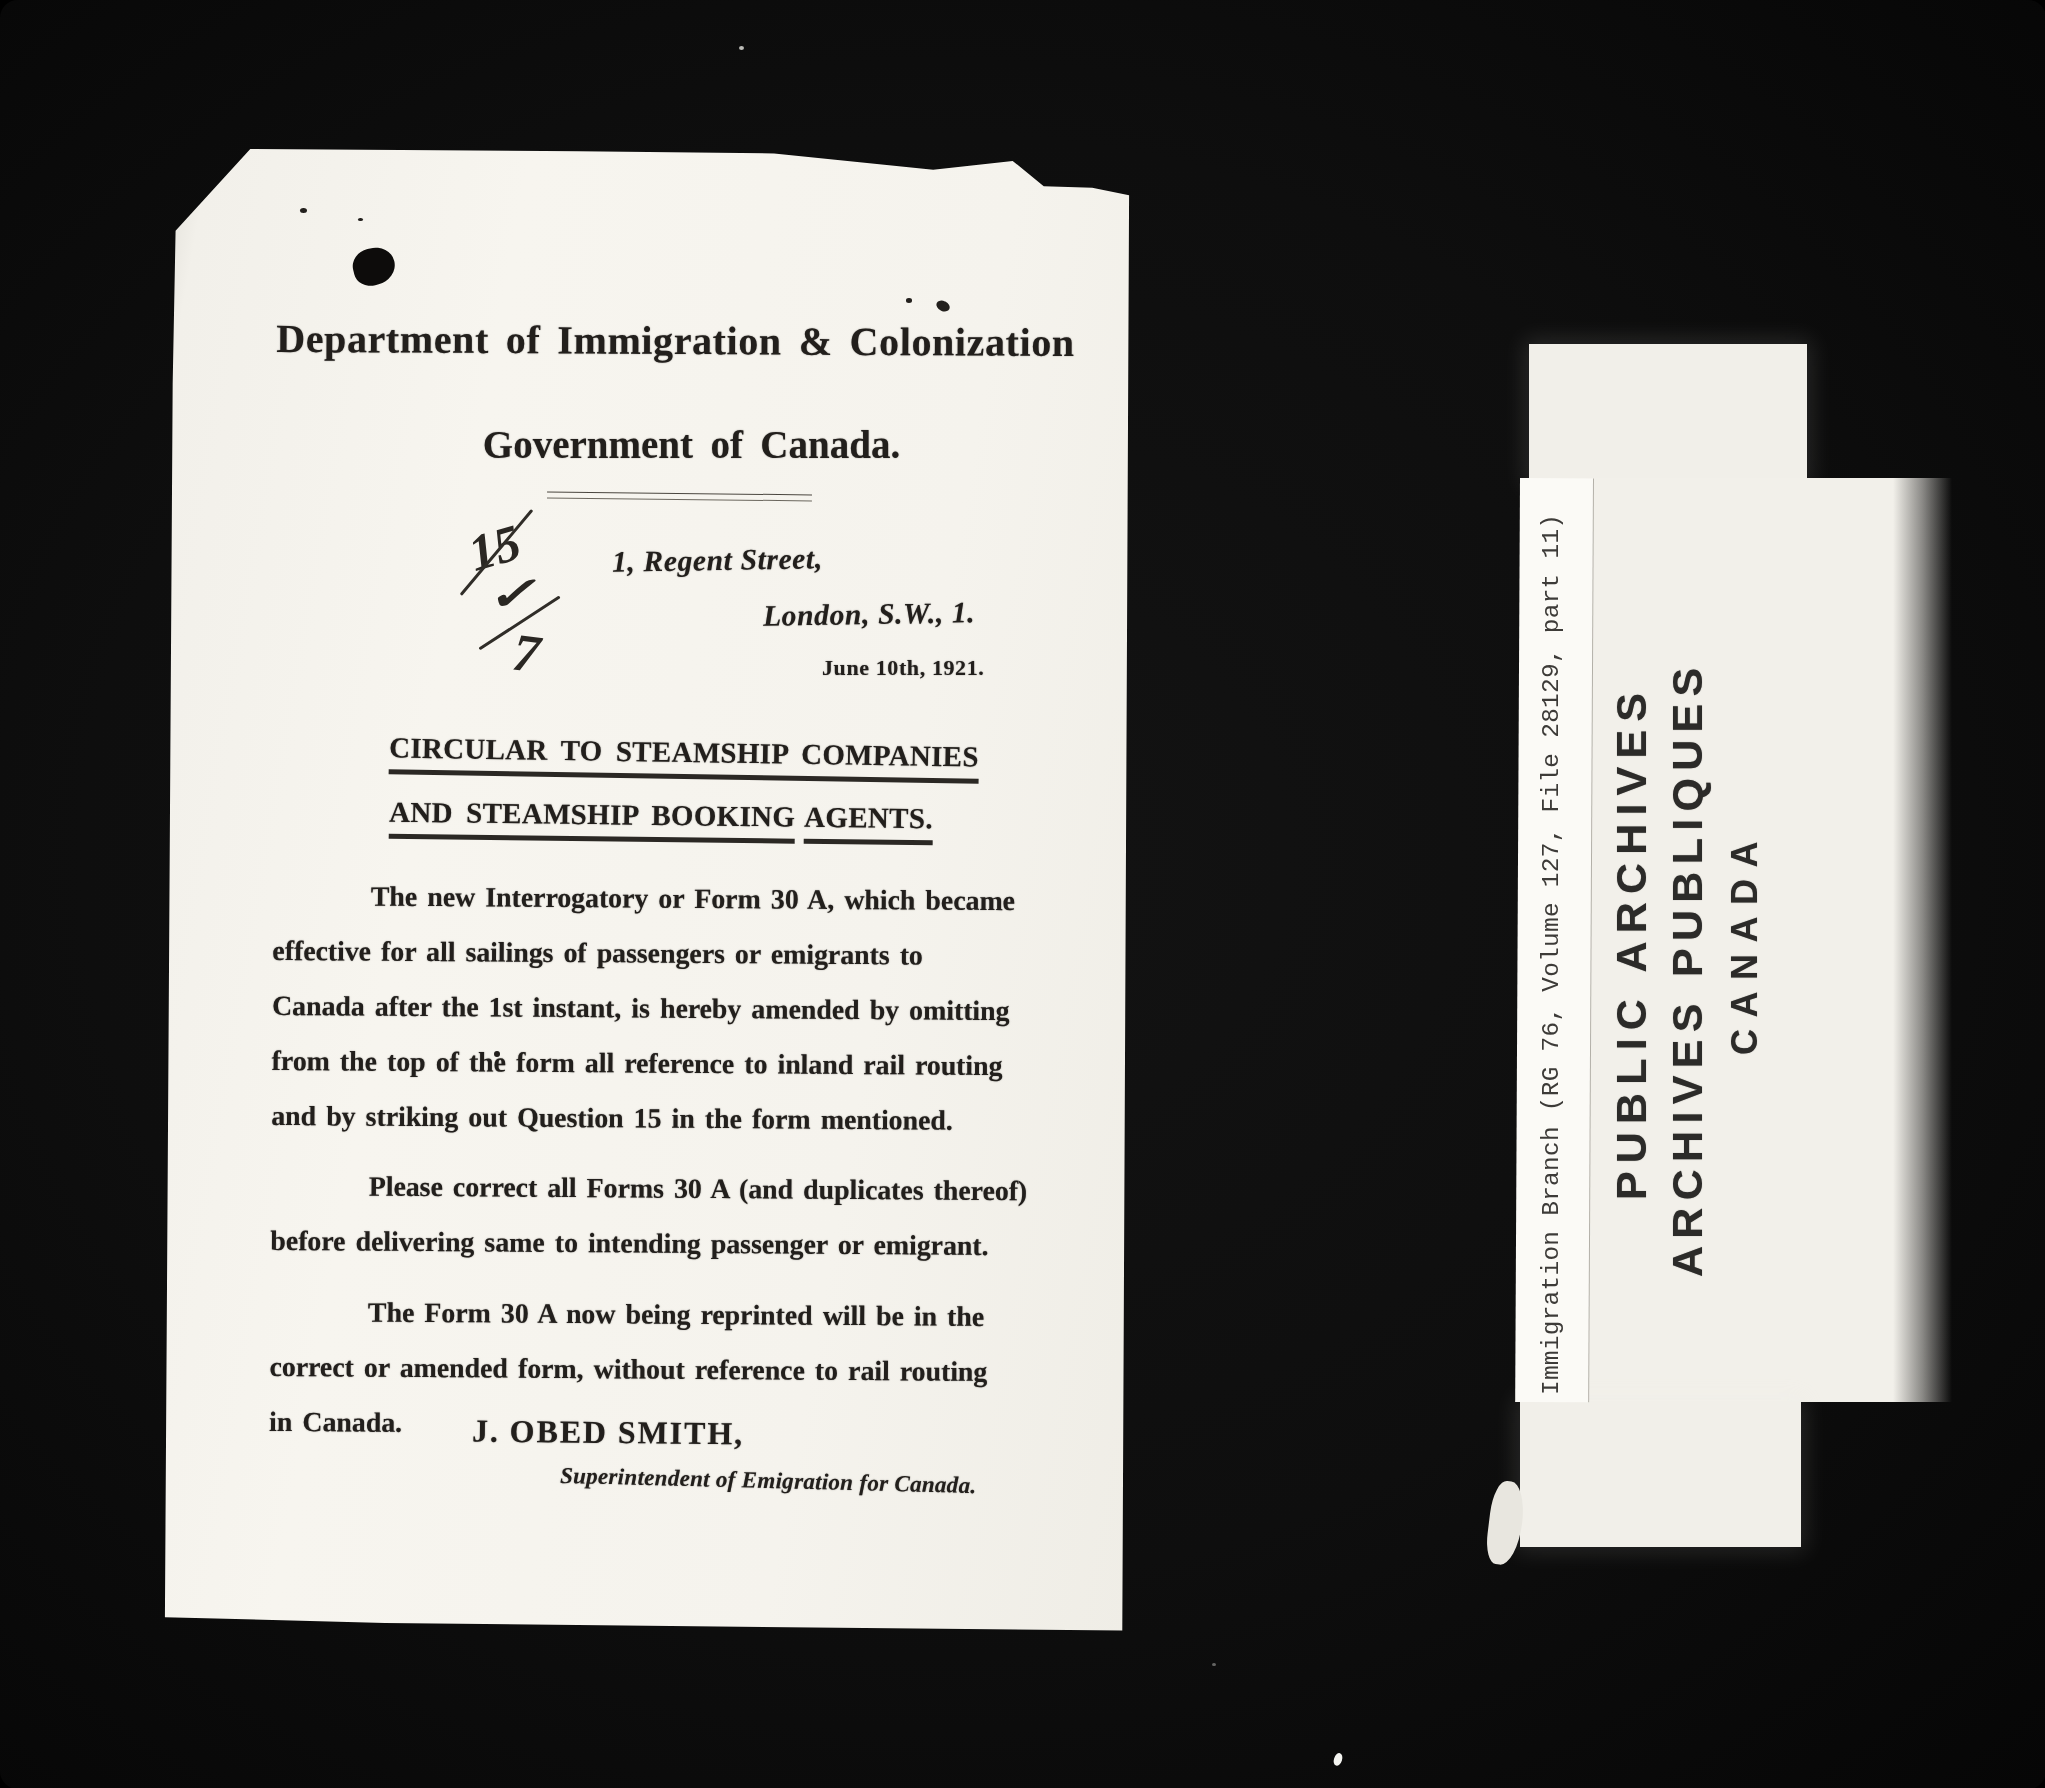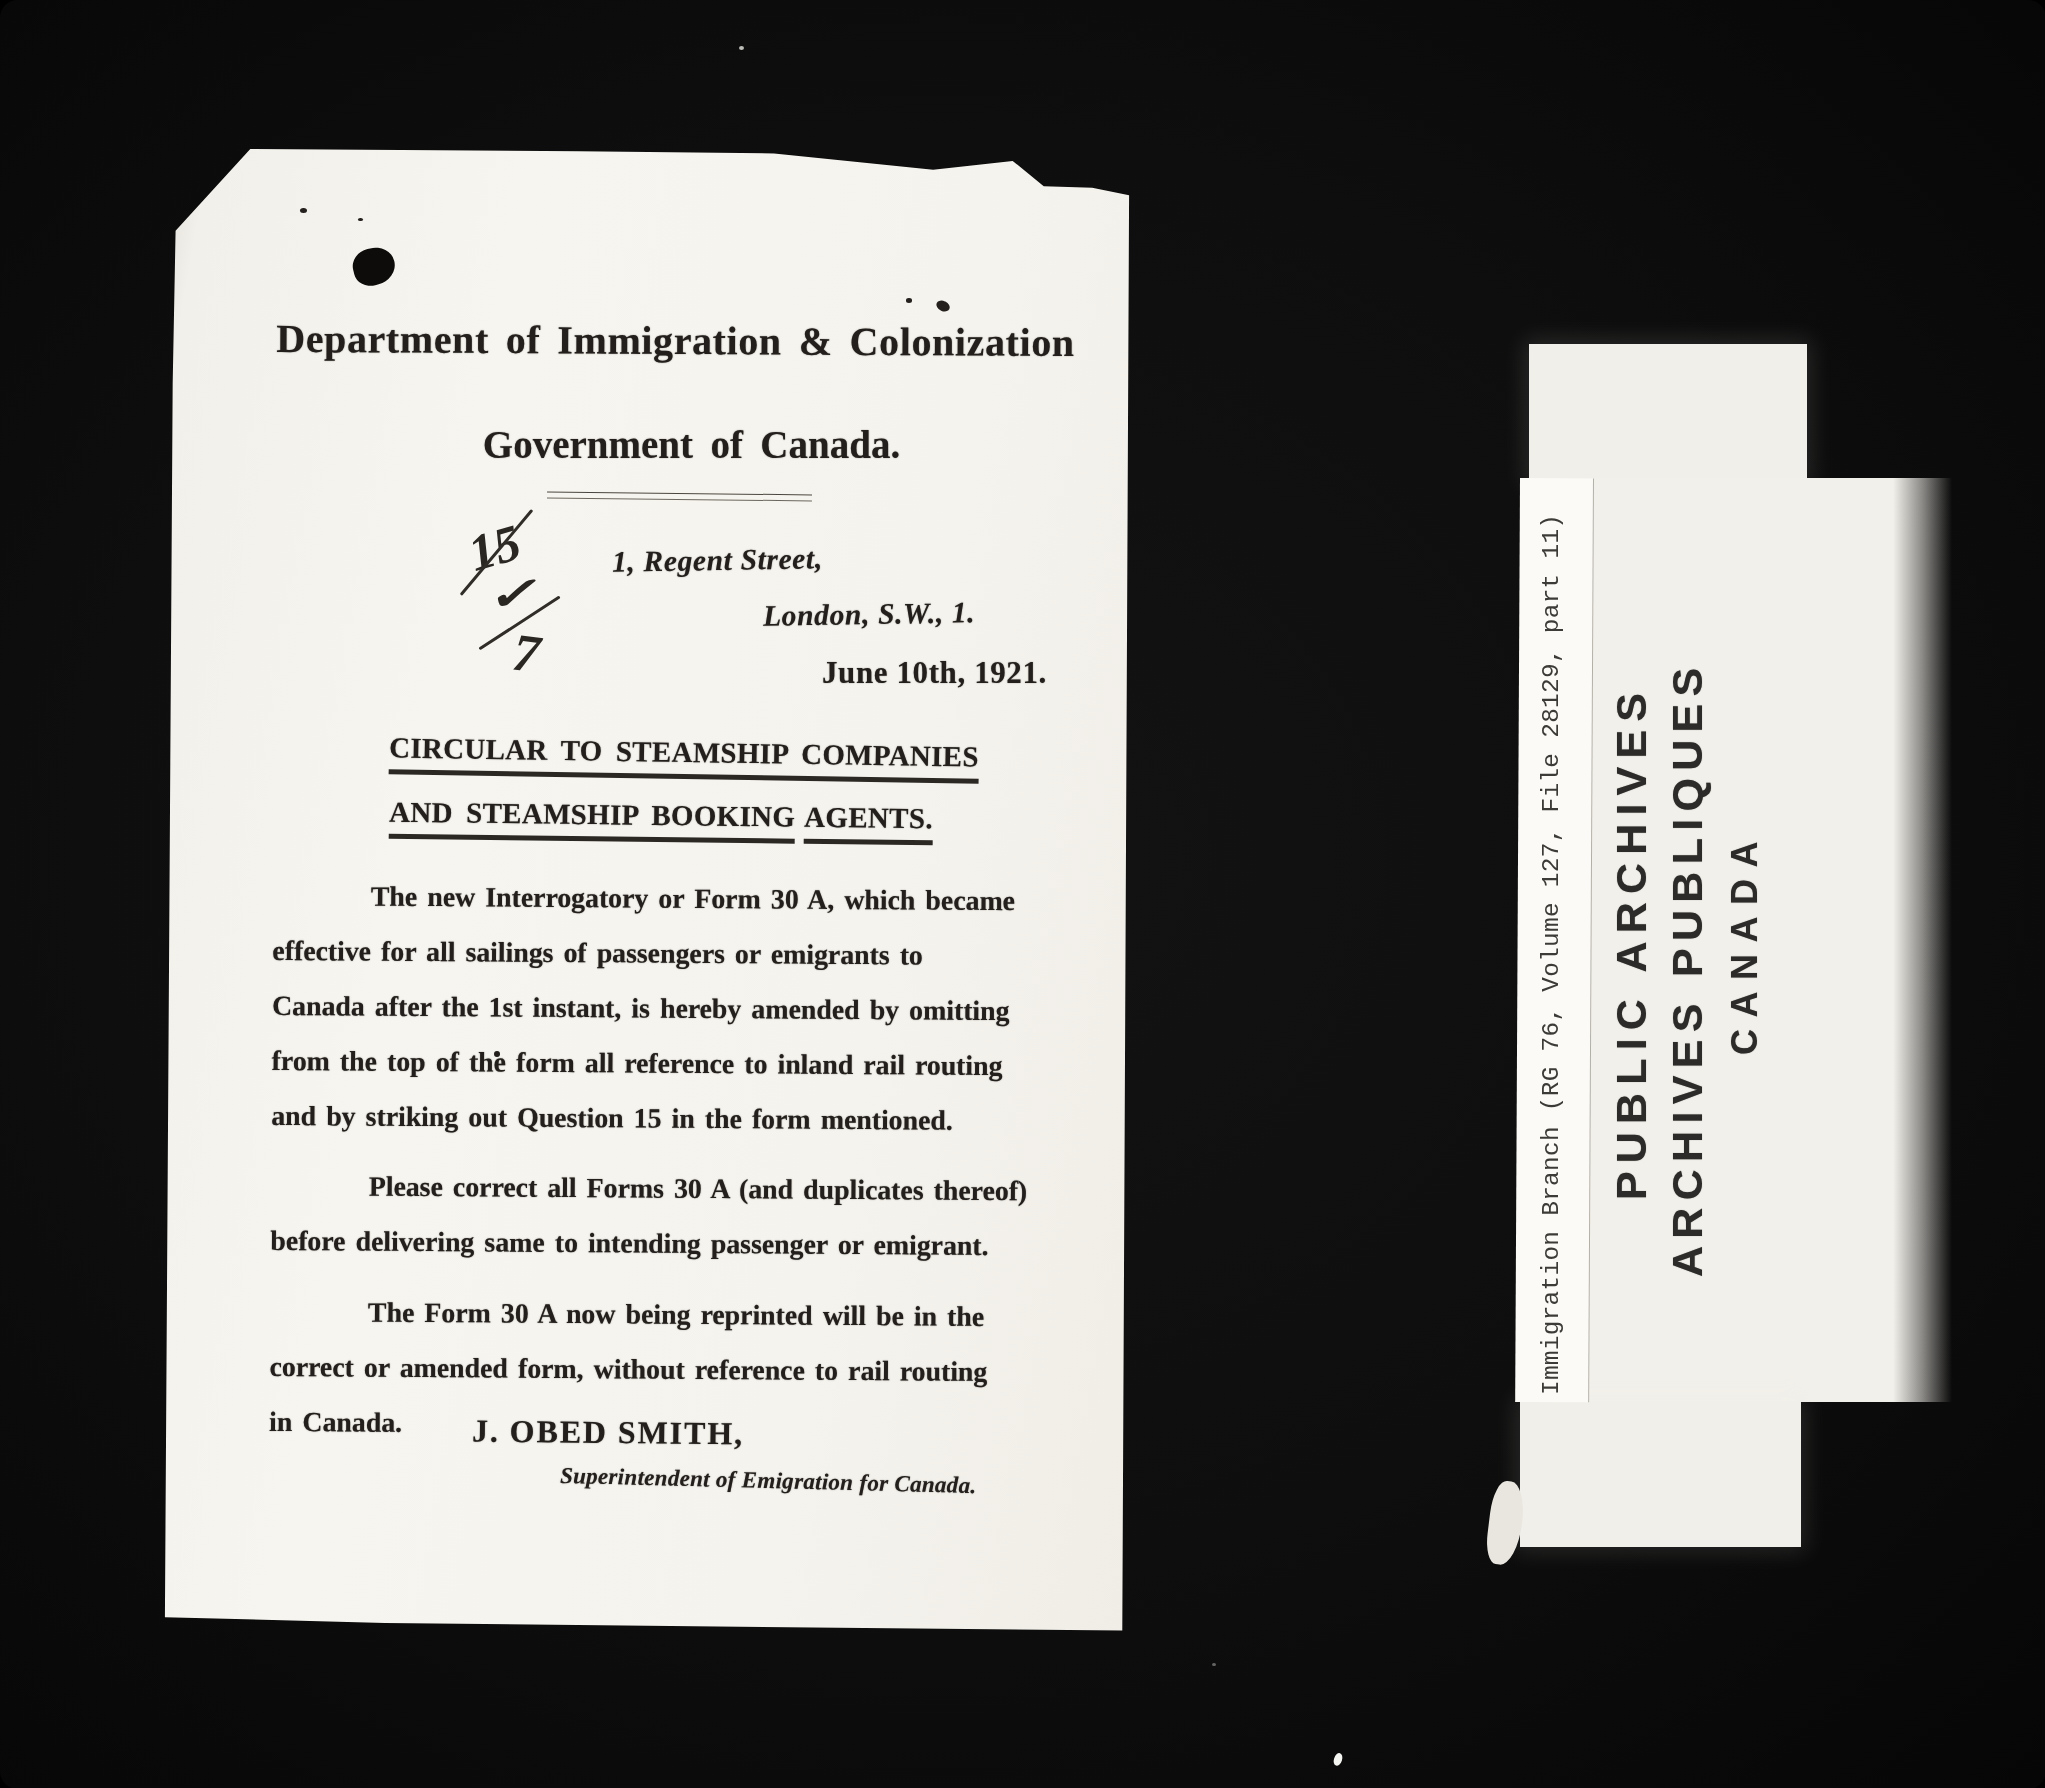--- a/index.html
+++ b/index.html
@@ -35,21 +35,21 @@
   .hw{position:absolute;color:#2a2723;font-style:italic;font-weight:bold;}
   .hw-top{left:307px;top:373px;font-size:51px;transform:rotate(-16deg);}
   .hw-check{left:326px;top:416px;font-size:55px;transform:scale(1.15,.78) rotate(-6deg);}
   .hw-bottom{left:351px;top:477px;font-size:53px;transform:rotate(7deg);}
   .hw-slash{position:absolute;width:3.2px;background:#302d28;border-radius:1.9px;}
   .sl1{left:333px;top:351px;height:111px;transform:rotate(40deg);}
   .sl2{left:356px;top:429px;height:96px;transform:rotate(57deg);}
   .addr{position:absolute;font-size:29.6px;font-weight:bold;font-style:italic;letter-spacing:0.6px;}
   .a1{left:450px;top:398px;transform:rotate(-1deg);}
   .a2{left:601px;top:452px;transform:rotate(-1deg);}
-  .date{position:absolute;left:660px;top:509px;font-size:31px;font-weight:bold;letter-spacing:0.6px;font-style:normal;text-align:center;}
+  .date{position:absolute;left:660px;top:509px;font-size:22px;font-weight:bold;letter-spacing:0.6px;font-style:normal;text-align:center;}
   .hd{position:absolute;font-size:29px;font-weight:bold;letter-spacing:0.3px;word-spacing:5.8px;white-space:nowrap;}
   .hd1{left:227px;top:590px;transform:rotate(.9deg);}
   .hd2{left:227px;top:653px;transform:rotate(.7deg);}
   .hd .u{border-bottom:5.8px solid #2b2824;padding-bottom:5.8px;}
   .hd2 .u2{margin-left:9px;}
   .bodytext{position:absolute;left:111px;top:722px;width:803px;font-size:28px;font-weight:bold;
     letter-spacing:-0.1px;word-spacing:3.2px;transform:rotate(.4deg);transform-origin:0 0;}
   .para{margin:0 0 15.4px 0;}
   .line{height:55px;line-height:55px;white-space:nowrap;}
   .indent{padding-left:98px;}

